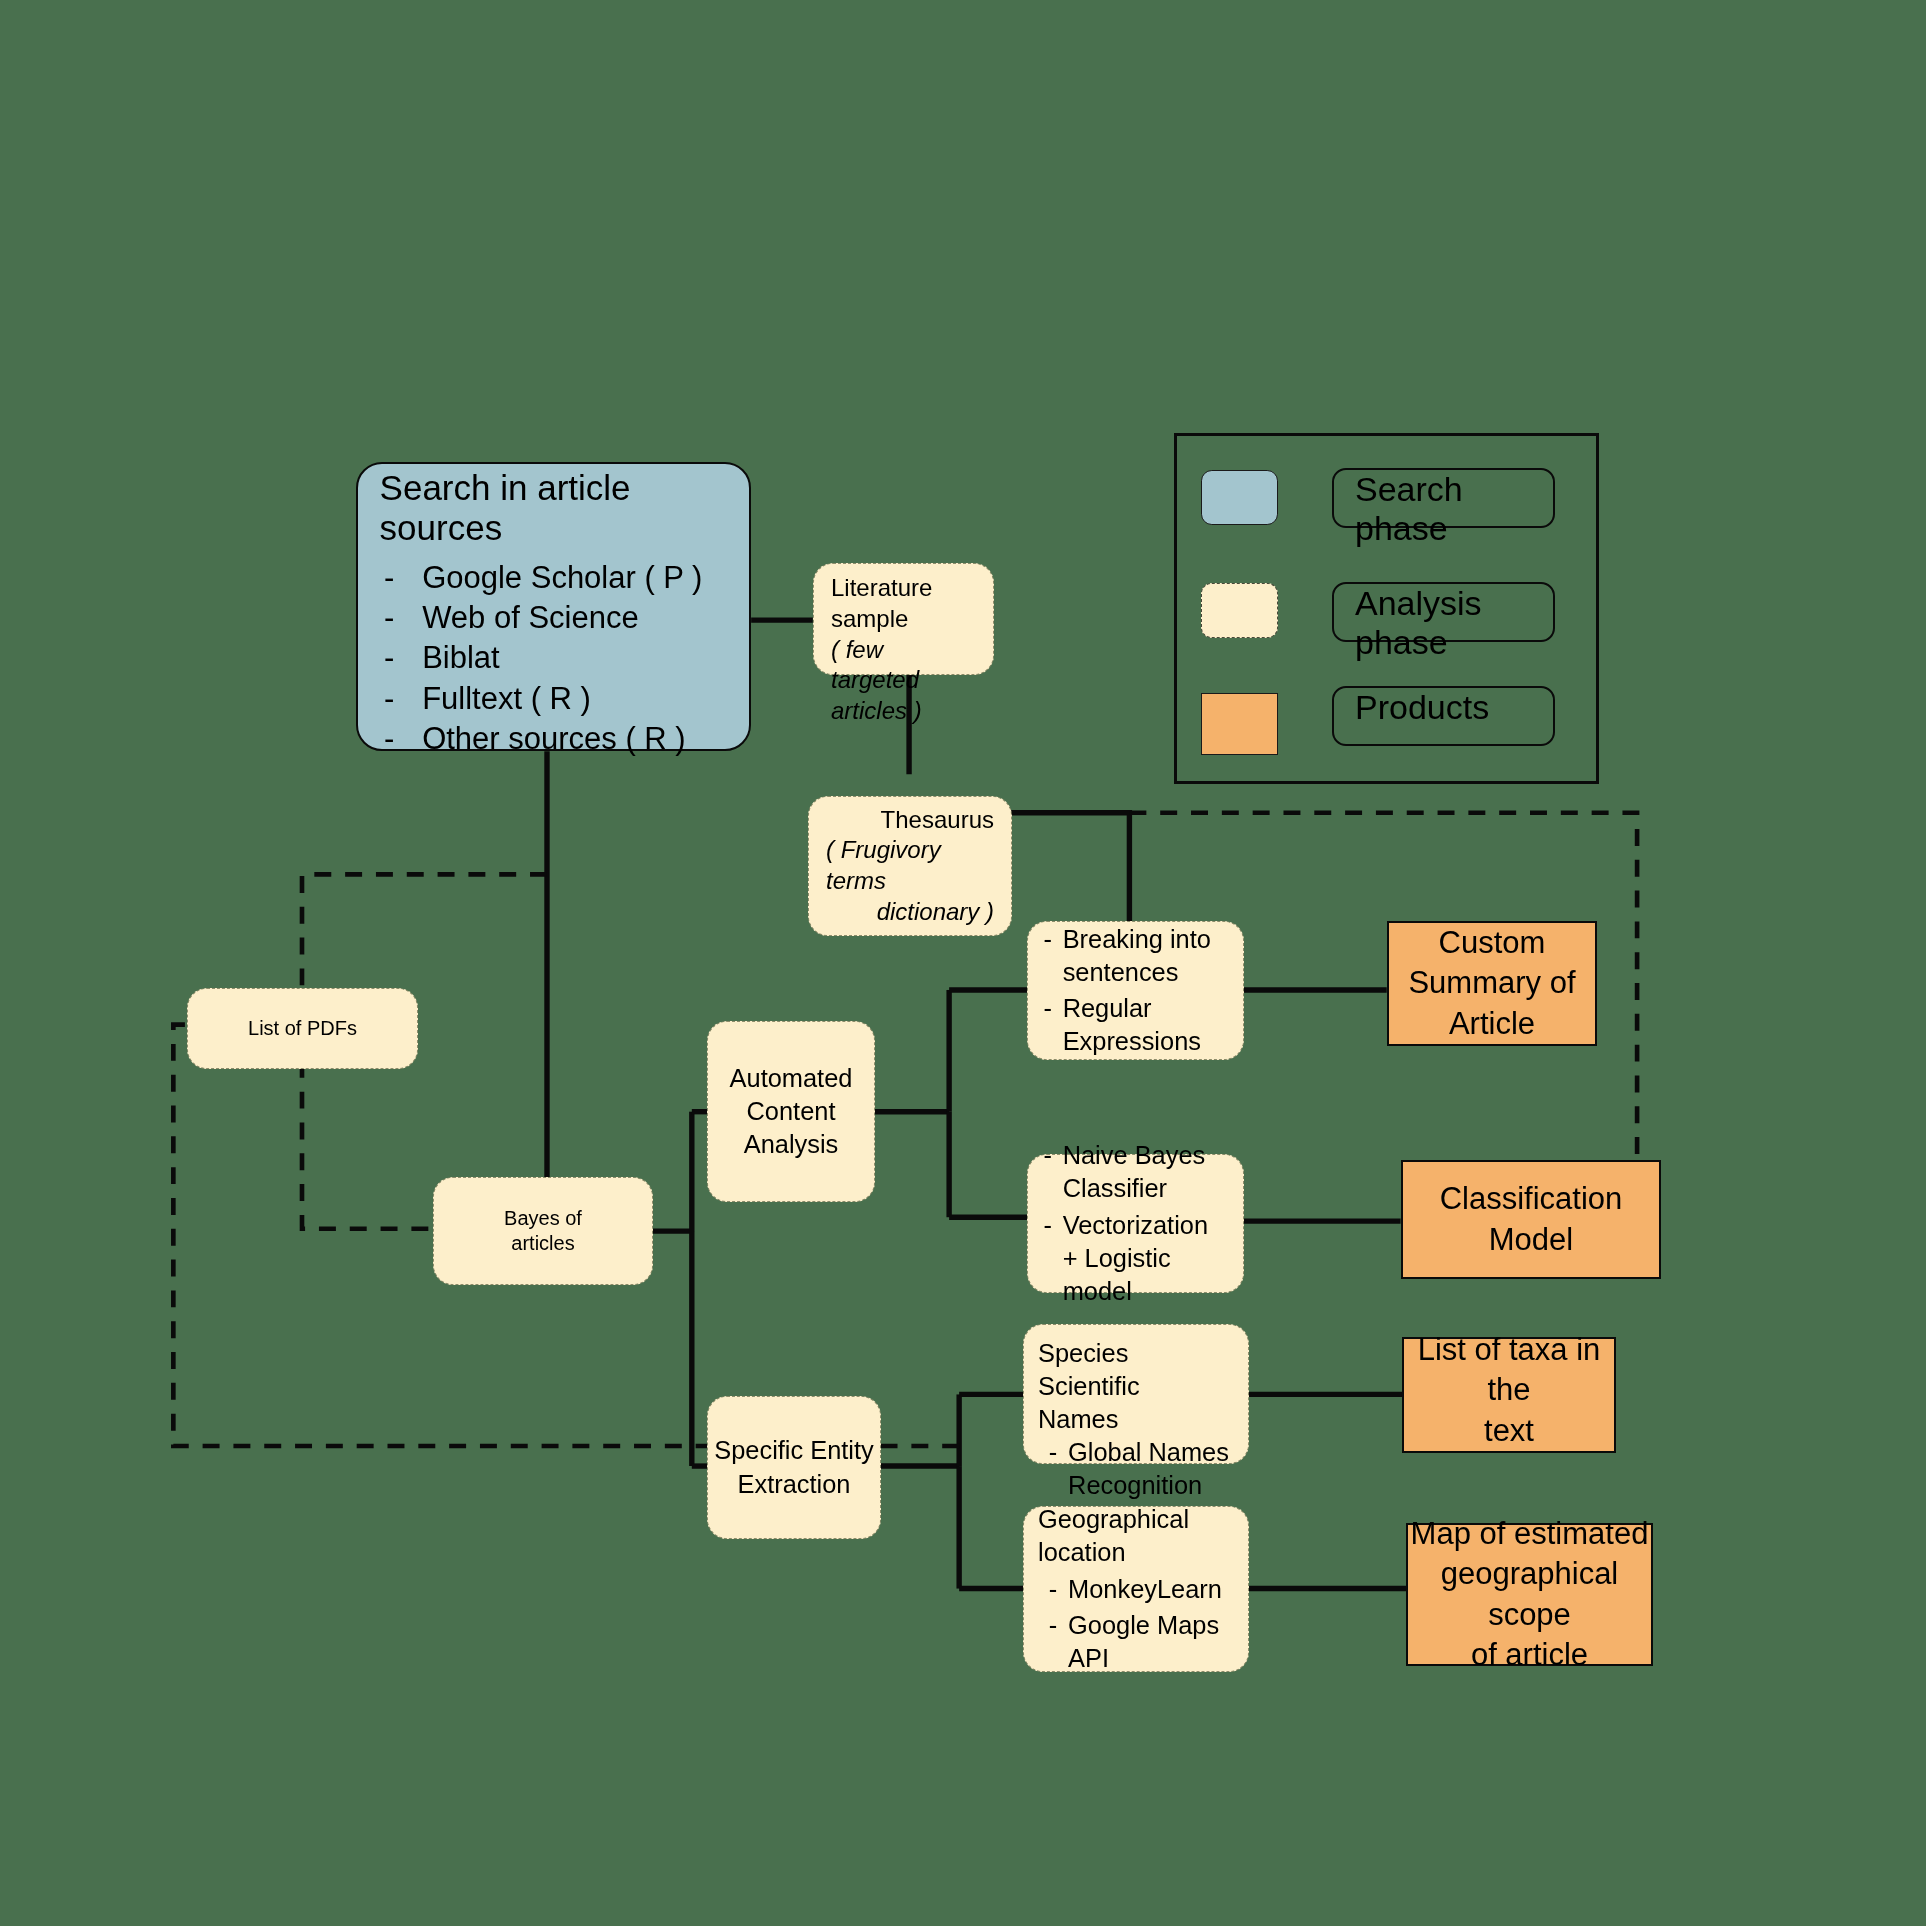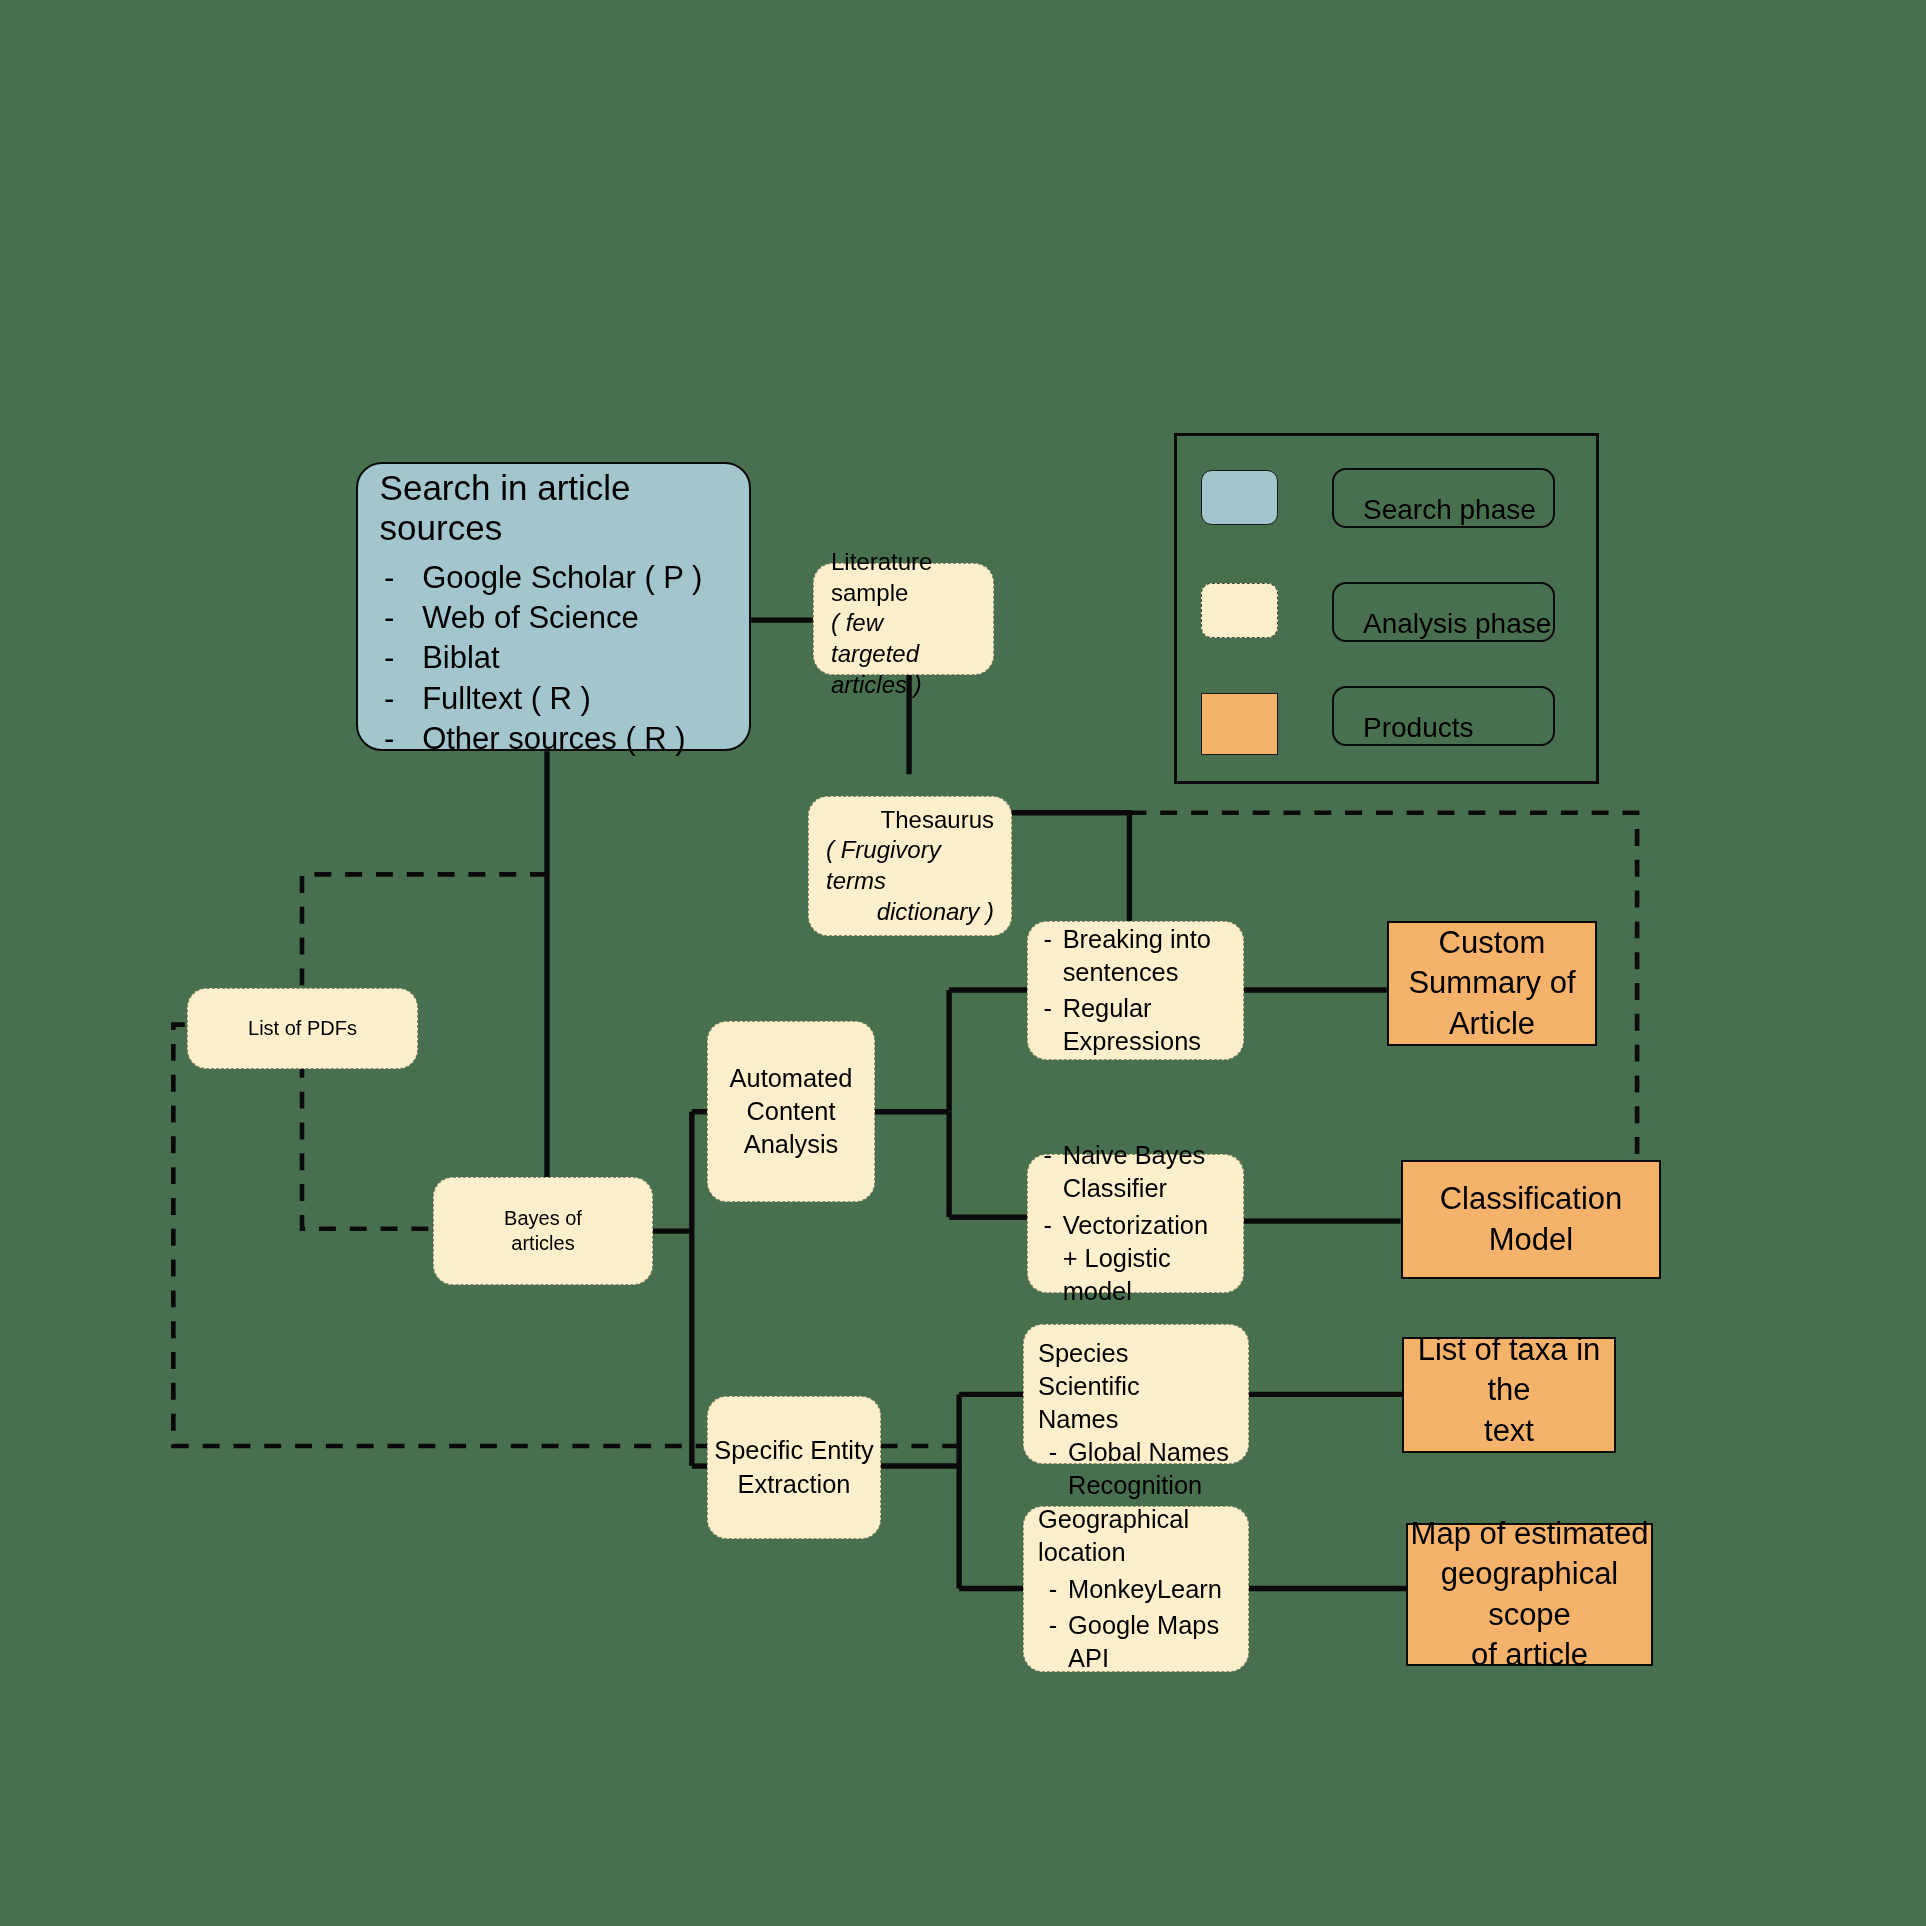--- a/index.html
+++ b/index.html
@@ -60,23 +60,23 @@
   .sw-blue { background:#a3c5ce; border:1.5px solid #1a1a1a; border-radius:10.8px; }
   .sw-cream { background:#fdefcb; border:1.5px dashed #4a4a3a; border-radius:10.8px; }
   .sw-orange { background:#f5b26b; border:1.5px solid #1a1a1a; border-radius:0; }
   .legend-pill {
     position: absolute;
     box-sizing: border-box;
     border: 2.3px solid #0a0a0a;
     border-radius: 14px;
     background: transparent;
     display: flex;
-    align-items: flex-end;
-    padding-left: 29px;
-    font-size: 28px;
+    align-items: flex-start;
+    padding-left: 21px;
+    font-size: 34px;
   }
   .title-lg { font-size: 35px; line-height: 1.15; }
   .body-28 { font-size: 24px; line-height: 1.28; }
   .body-30 { font-size: 25.4px; line-height: 1.3; }
   .body-33 { font-size: 20px; line-height: 1.25; }
   .body-36 { font-size: 31px; line-height: 1.3; }
   .ital { font-style: italic; }
   ul.dashlist {
     list-style: none;
     margin: 0;
@@ -181,21 +181,21 @@
   <div class="legend-swatch sw-cream" style="left:1201px; top:583px; width:77px; height:55px;"></div>
   <div class="legend-pill" style="left:1332px; top:582px; width:223px; height:60px;">
     <span>Analysis phase</span>
   </div>
 
   <div class="legend-swatch sw-orange" style="left:1201px; top:693px; width:77px; height:62px;"></div>
   <div class="legend-pill" style="left:1332px; top:686px; width:223px; height:60px;">
     <span>Products</span>
   </div>
 
-  <div class="node cream inner-pad" style="left:813px; top:563px; width:181px; height:112px; justify-content:center; padding-top:9.2px;">
+  <div class="node cream inner-pad" style="left:813px; top:563px; width:181px; height:112px; justify-content:space-between; padding-top:9.2px;">
     <div class="body-28">Literature</div>
     <div class="body-28">sample</div>
     <div class="body-28 ital">( few targeted</div>
     <div class="body-28 ital">articles )</div>
   </div>
 
   <div class="node cream inner-pad" style="left:808px; top:796px; width:204px; height:140px;align-items:flex-end;">
     <div class="body-28">Thesaurus</div>
     <div class="body-28 ital">( Frugivory terms</div>
     <div class="body-28 ital">dictionary )</div>

